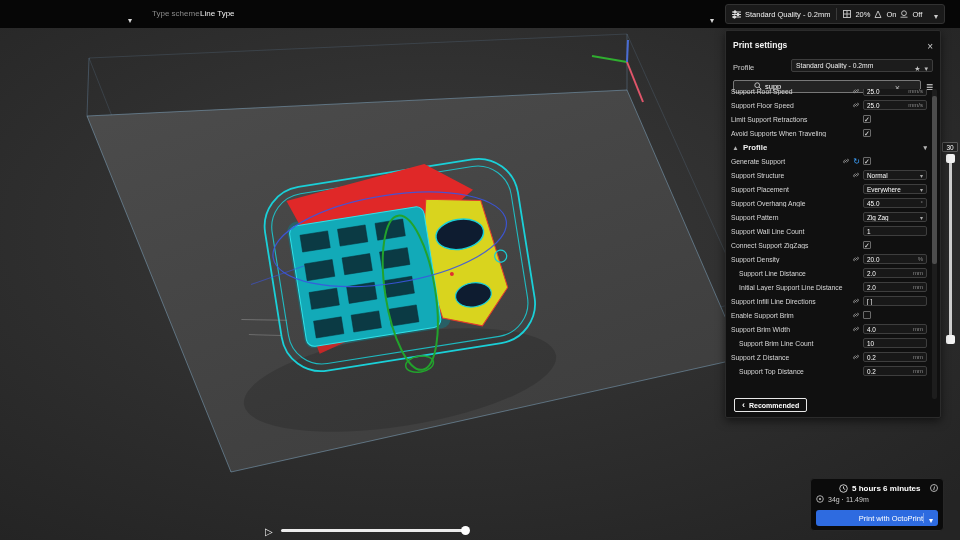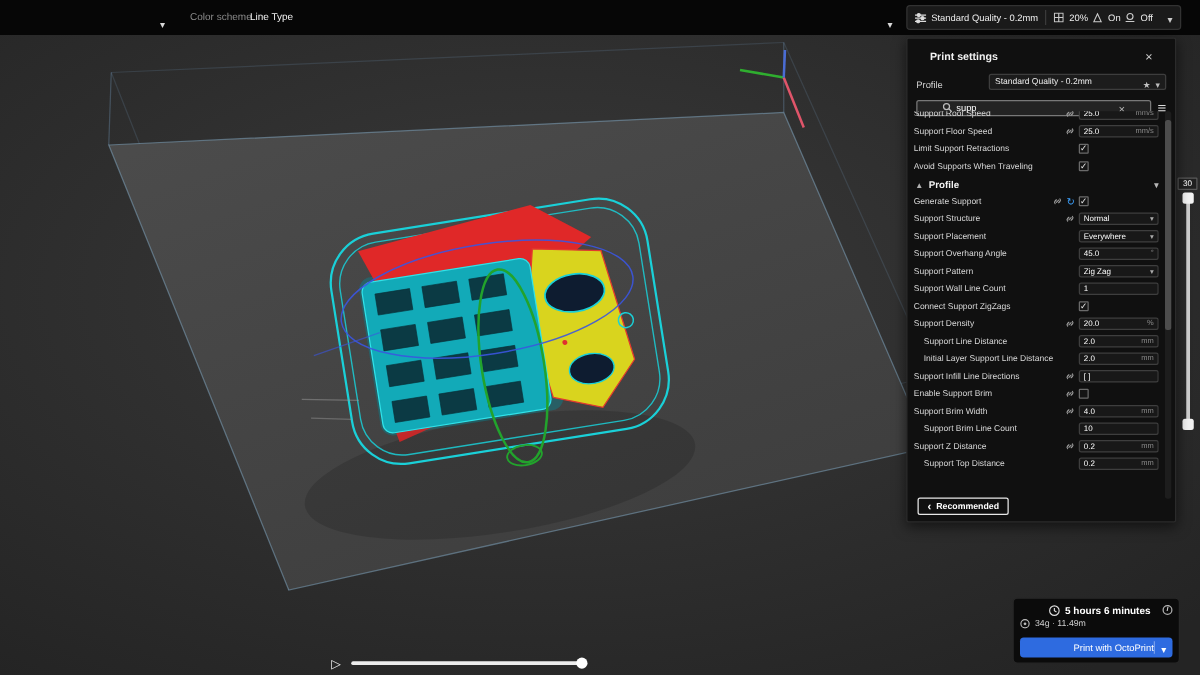--- a/index.html
+++ b/index.html
@@ -33,21 +33,21 @@
 
   
   .playbar { position:absolute; left:265px; top:522px; height:16px; display:flex; align-items:center; gap:8px; z-index:5; }
   .playico::after { content:"▷"; color:#f0f0f0; font-size:10px; }
   .ptrack { width:185px; height:3px; background:#ececec; border-radius:2px; position:relative; }
   .phandle { position:absolute; right:-4px; top:-3px; width:9px; height:9px; background:#fff; border-radius:50%; }
 
   
   .panel { position:absolute; left:725px; top:30px; width:216px; height:388px; background:#101010;
     border:1px solid #2b2b2b; border-radius:2px; box-shadow:0 3px 10px rgba(0,0,0,.55); z-index:15; }
-  .p-head { display:flex; align-items:center; padding:5px 18px 3px; }
+  .p-head { display:flex; align-items:center; padding:5px 7px 3px; }
   .p-title { font-size:8.5px; font-weight:bold; color:#f2f2f2; }
   .pclose { margin-left:auto; cursor:default; }
   .pclose::after { content:"×"; color:#cfcfcf; font-size:10px; line-height:8px; }
   .p-profile { display:flex; align-items:flex-end; padding:2px 7px; gap:6px; }
   .plabel { font-size:7.5px; color:#cfcfcf; width:52px; }
   .profile-dd { flex:1; height:13px; background:#1c1c1c; border:1px solid #3d3d3d; border-radius:2px;
     display:flex; align-items:center; padding:0 4px; gap:4px; }
   .pval { flex:1; font-size:6.8px; color:#eee; white-space:nowrap; overflow:hidden; }
   .star::after { content:"★"; color:#c3c3c3; font-size:7px; }
   .dchev2::after { content:"▾"; color:#bbb; font-size:7px; }
@@ -182,21 +182,21 @@
 
     <ellipse cx="-6" cy="-28" rx="118" ry="44" fill="none" stroke="#3b55e0" stroke-width="1.2" opacity="0.9"></ellipse>
     <line x1="-150" y1="-5" x2="-95" y2="-15" stroke="#3b55e0" stroke-width="1" opacity="0.6"></line>
     <line x1="-165" y1="28" x2="-120" y2="36" stroke="#9a9a9a" stroke-width="1" opacity="0.5"></line>
     <line x1="-160" y1="44" x2="-128" y2="50" stroke="#9a9a9a" stroke-width="1" opacity="0.45"></line>
   </g>
 </svg>
 
 <div class="topbar">
   <span class="tchev" style="left:128px"></span>
-  <span class="tlabel" style="left:152px">Color scheme</span>
+  <span class="tlabel" style="left:152px">Type scheme</span>
   <span class="tvalue" style="left:200px">Line Type</span>
   <span class="tchev" style="left:710px"></span>
 
   <div class="setup-strip">
     <span class="sicon">
       <svg width="9" height="9" viewBox="0 0 9 9">
           <g stroke="#ddd" stroke-width="1">
             <line x1="0" y1="2" x2="9" y2="2"></line>
             <line x1="0" y1="4.5" x2="9" y2="4.5"></line>
             <line x1="0" y1="7" x2="9" y2="7"></line>

